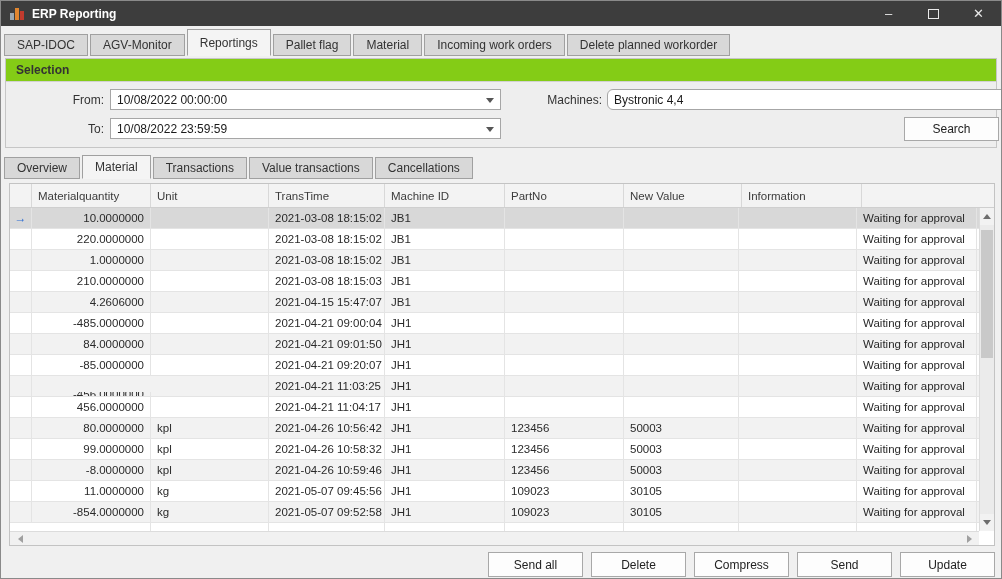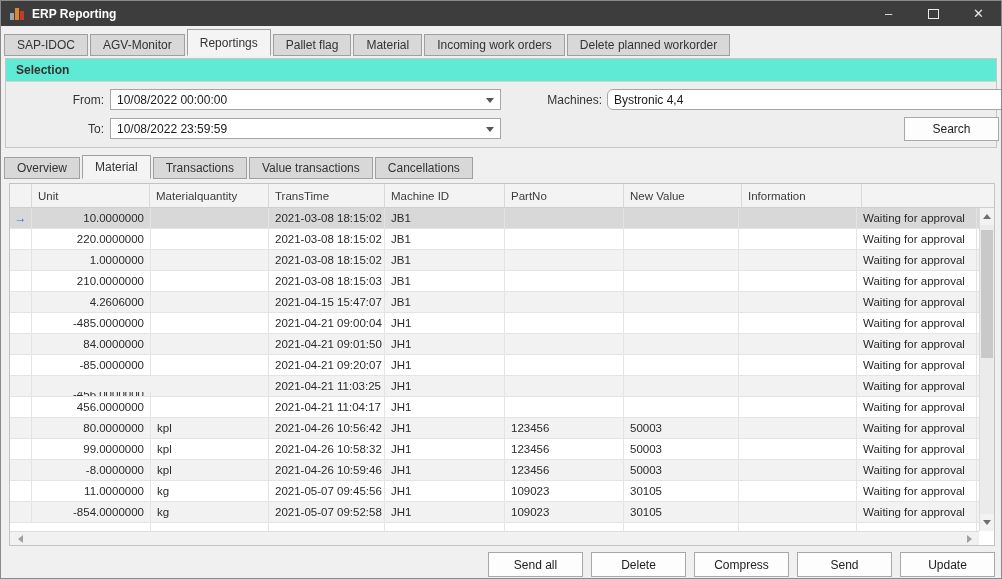--- a/index.html
+++ b/index.html
@@ -23,21 +23,21 @@
   .tabstrip{position:absolute;left:0;right:0;display:flex;align-items:flex-end;padding-left:3px;}
   .tabstrip.main{top:25px;height:30px;}
   .tabstrip.sub{top:154px;height:24px;}
   .tab{height:22px;box-sizing:border-box;padding:0 12px;display:flex;align-items:center;
     background:#d8d8d8;border:1px solid #a0a0a0;margin-right:2px;color:#333;white-space:nowrap;}
   .tab.selected{height:27px;background:#f4f4f4;border-bottom-color:#f4f4f4;}
   .tabstrip.sub .tab.selected{height:24px;}
   
   .groupbox{position:absolute;left:4px;top:57px;width:992px;height:90px;box-sizing:border-box;
     border:1px solid #c6c6c6;background:#eeeeee;}
-  .groupbox-header{height:22px;background:#5eead4;border-bottom:1px solid #d2d2d2;
+  .groupbox-header{height:22px;background:#84cc16;border-bottom:1px solid #d2d2d2;
     display:flex;align-items:center;padding-left:10px;font-weight:bold;color:#333;}
   .fld-label{position:absolute;text-align:right;color:#333;line-height:20px;}
   .lbl-from{left:0;top:31px;width:98px;}
   .lbl-to{left:0;top:60px;width:98px;}
   .lbl-machines{left:488px;top:31px;width:108px;}
   .combo{position:absolute;height:21px;box-sizing:border-box;background:#ffffff;
     border:1px solid #a6a6a6;display:flex;align-items:center;padding:0 20px 0 6px;
     color:#1a1a1a;white-space:nowrap;overflow:hidden;}
   .combo .arrow{position:absolute;right:6px;top:8px;width:0;height:0;
     border-left:4px solid transparent;border-right:4px solid transparent;border-top:5px solid #555;}
@@ -145,22 +145,22 @@
       <div class="tab">Overview</div>
       <div class="tab selected">Material</div>
       <div class="tab">Transactions</div>
       <div class="tab">Value transactions</div>
       <div class="tab">Cancellations</div>
     </div>
 
   <div class="grid">
     <div class="grid-header">
         <div class="gh-cell" style="width: 22px;"></div>
+        <div class="gh-cell" style="width: 119px;">Materialquantity</div>
         <div class="gh-cell" style="width: 118px;">Unit</div>
-        <div class="gh-cell" style="width: 119px;">Materialquantity</div>
         <div class="gh-cell" style="width: 116px;">TransTime</div>
         <div class="gh-cell" style="width: 120px;">Machine ID</div>
         <div class="gh-cell" style="width: 119px;">PartNo</div>
         <div class="gh-cell" style="width: 118px;">New Value</div>
         <div class="gh-cell" style="width: 120px;">Information</div>
         <div class="gh-cell blank"></div>
       </div>
     <div>
         <div class="grid-row selected">
           <div class="gc ind" style="width: 22px;">→</div>

